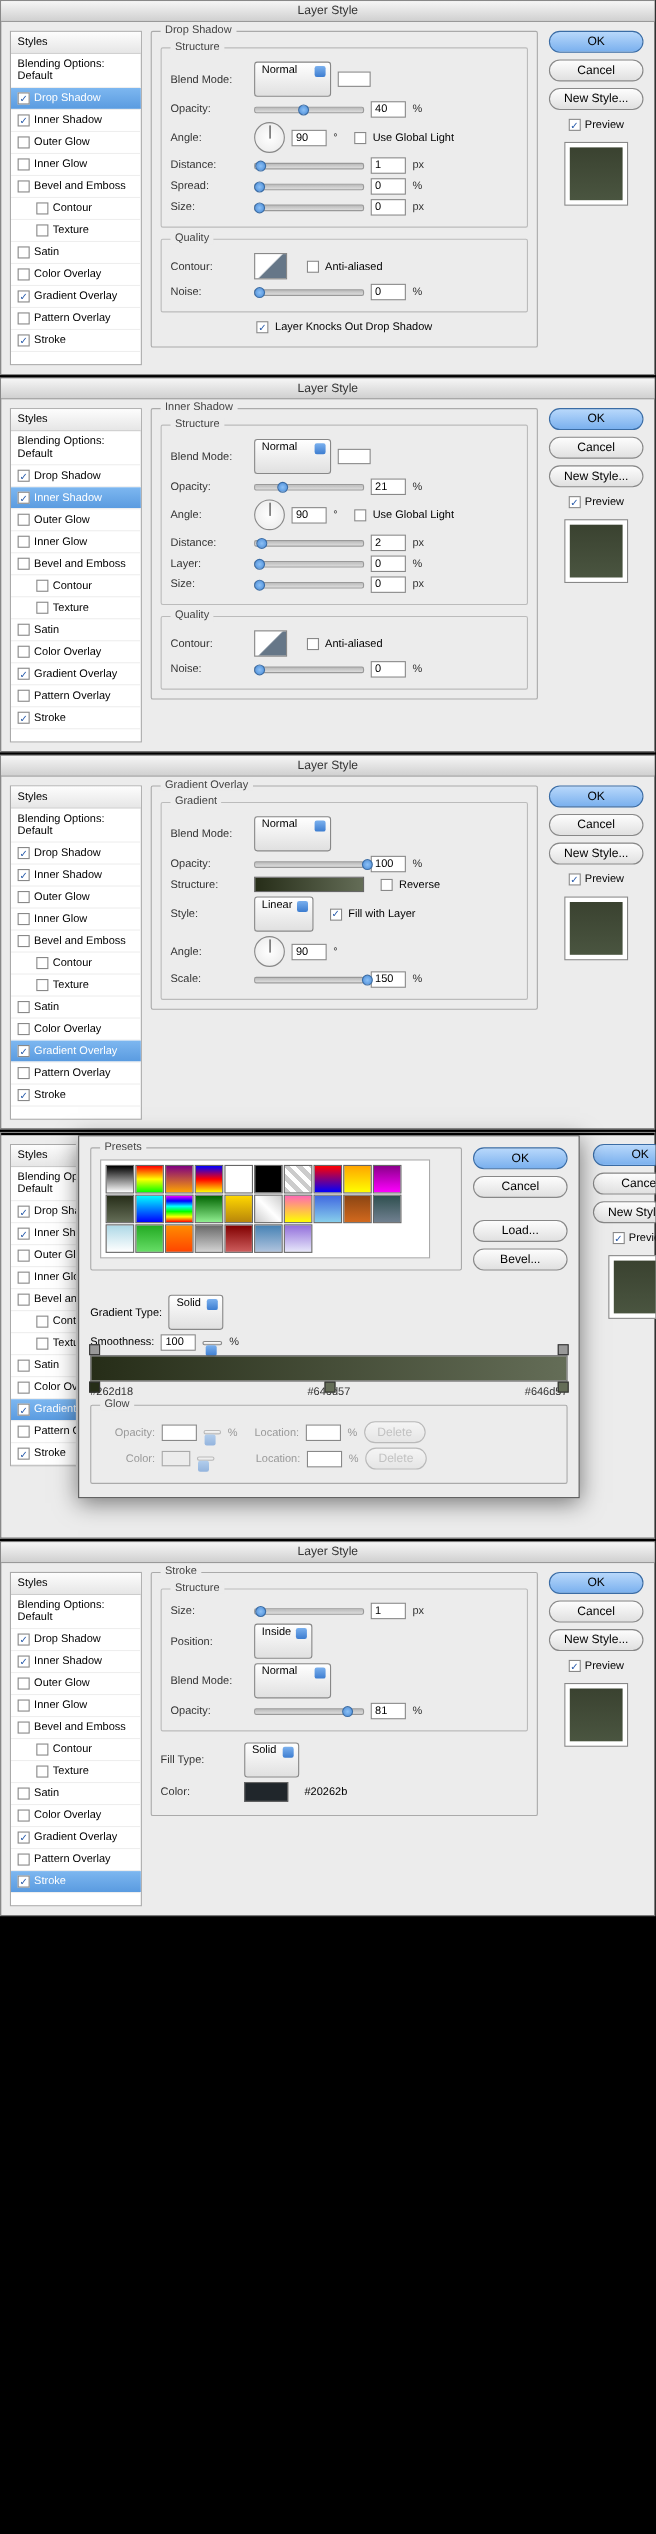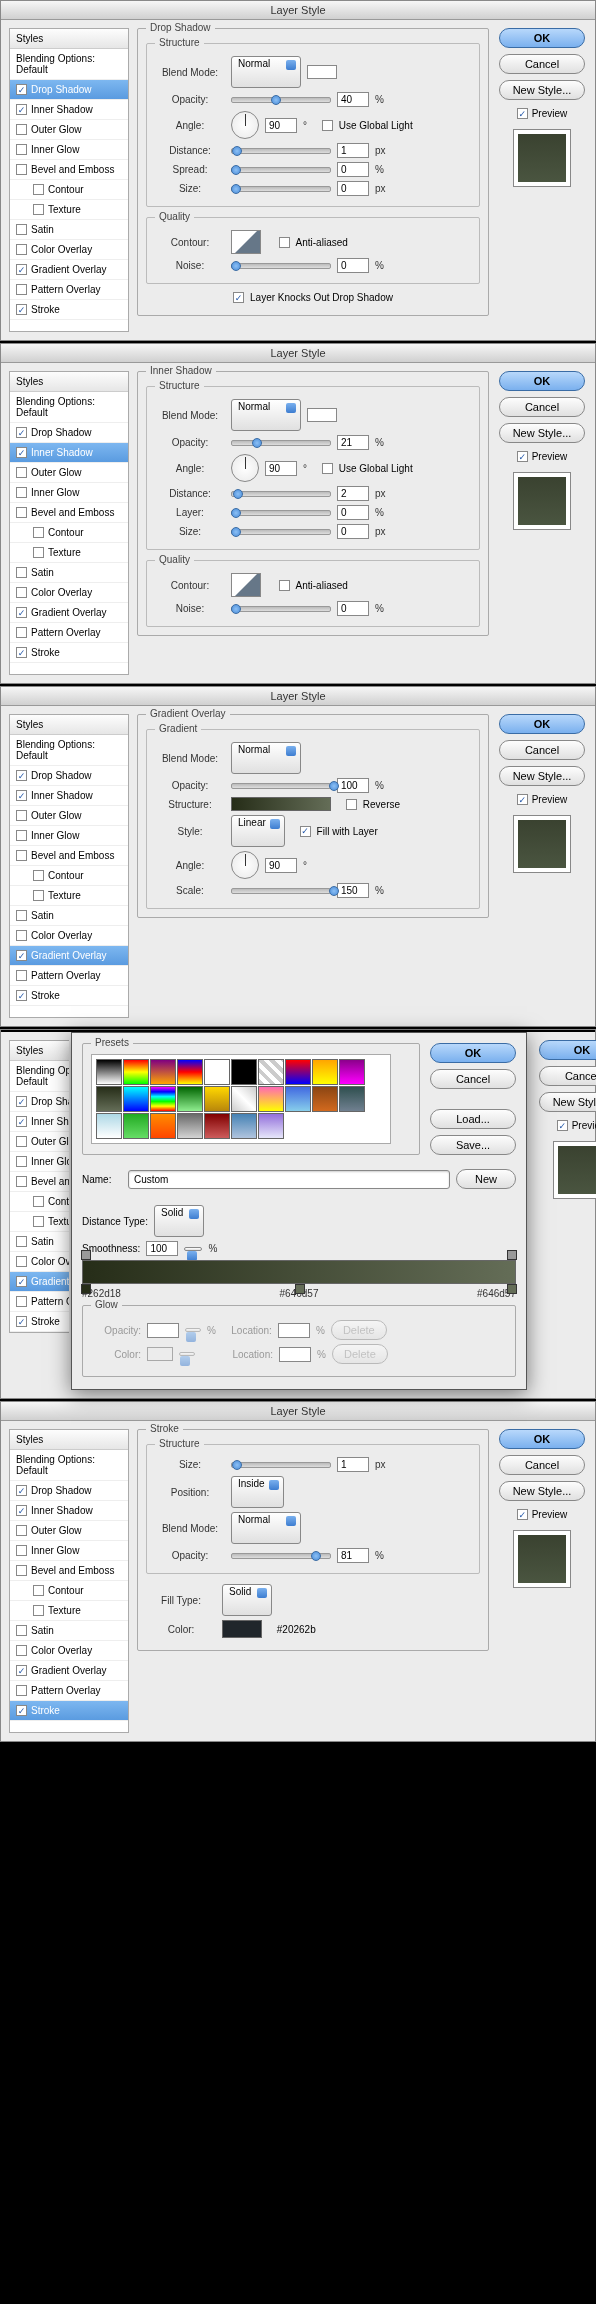--- a/index.html
+++ b/index.html
@@ -12,36 +12,36 @@
 .styles-row{padding:4px 6px;border-bottom:1px solid #eee;display:flex;align-items:center;gap:4px;cursor:pointer}
 .styles-row.sel{background:linear-gradient(#7db7f0,#5a9be0);color:#fff}
 .styles-row.sub{padding-left:23px}
 .cb{width:11px;height:11px;border:1px solid #888;background:#fff;display:inline-flex;align-items:center;justify-content:center;font-size:9px;color:#2256a8}
 .cb.on::before{content:'✓'}
 .main{flex:1;display:flex;flex-direction:column;gap:8px}
 .fs{border:1px solid #aaa;border-radius:2px;padding:10px 8px 8px;position:relative;background:#ececec}
 .fs-title{position:absolute;top:-7px;left:8px;background:#ececec;padding:0 4px;font-size:10px;color:#444}
 .subfs{border:1px solid #bbb;border-radius:2px;padding:8px 8px 6px;position:relative;margin-top:4px}
 .row{display:flex;align-items:center;gap:6px;margin:4px 0}
-.lbl{width:70px;text-align:center;color:#333}
+.lbl{width:70px;text-align:left;color:#333}
 .dd{background:linear-gradient(#fff,#e0e0e0);border:1px solid #888;border-radius:3px;padding:1px 18px 18px 6px;position:relative;min-width:70px;font-size:10px}
 .dd::after{content:'';position:absolute;right:4px;top:3px;width:10px;height:10px;background:linear-gradient(#7ab0ee,#3d7dd0);border-radius:2px}
 .dd.sm{min-width:50px}
 .swatch{width:30px;height:14px;border:1px solid #888;background:#fff}
 .slider{flex:1;height:14px;position:relative;display:flex;align-items:center;max-width:100px}
 .slider::before{content:'';height:4px;background:linear-gradient(#bbb,#ddd);border:1px solid #999;border-radius:2px;flex:1}
 .thumb{position:absolute;width:10px;height:10px;background:radial-gradient(#8cc0f5,#4a8cd8);border:1px solid #3a6ca5;border-radius:50%;top:2px}
 .num{width:32px;height:15px;border:1px solid #888;background:#fff;padding:1px 3px;font-size:10px}
 .unit{color:#333}
 .angle{width:28px;height:28px;border:1px solid #888;border-radius:50%;background:radial-gradient(#fff,#e8e8e8);position:relative}
 .angle::after{content:'';position:absolute;width:1px;height:12px;background:#333;left:50%;top:2px;transform-origin:bottom}
 .contour{width:30px;height:24px;border:1px solid #888;background:linear-gradient(135deg,#fff 48%,#678 52%)}
 .right{width:90px;display:flex;flex-direction:column;gap:6px;align-items:center}
 .btn{width:86px;padding:3px 0;text-align:center;background:linear-gradient(#fdfdfd,#e0e0e0);border:1px solid #888;border-radius:10px;font-size:11px;cursor:pointer}
-.btn.def{background:linear-gradient(#b8d8fb,#7ab0ee);border-color:#3a6ca5;font-weight:bold}
+.btn.def{background:linear-gradient(#b8d8fb,#7ab0ee);border-color:#3a6ca5;font-weight:normal}
 .preview-ck{display:flex;align-items:center;gap:4px;margin-top:2px}
 .preview-box{width:58px;height:58px;border:1px solid #888;background:#fff;padding:4px;margin-top:4px}
 .preview-inner{width:100%;height:100%;background:linear-gradient(#3a4230,#4a5540)}
 .grad-strip{width:100px;height:14px;border:1px solid #666}
 .grad-editor{position:relative}
 .ge-dialog{position:absolute;left:70px;top:0;width:456px;background:#ececec;border:1px solid #555;box-shadow:0 4px 20px rgba(0,0,0,.5);z-index:10}
 .presets{display:flex;flex-wrap:wrap;gap:1px;padding:4px;border:1px solid #aaa;background:#fff;width:300px}
 .preset{width:26px;height:26px;border:1px solid #666}
 .name-input{flex:1;border:1px solid #888;background:#fff;padding:3px 5px;border-radius:3px;box-shadow:inset 0 1px 2px rgba(0,0,0,.2)}
 .grad-bar{height:24px;border:1px solid #666;margin:4px 10px;position:relative}
@@ -522,33 +522,26 @@
                 <div class="preset" style="background:linear-gradient(#800000,#cd5c5c)"></div>
                 <div class="preset" style="background:linear-gradient(#4682b4,#b0c4de)"></div>
                 <div class="preset" style="background:linear-gradient(#9370db,#e6e6fa)"></div>
               </div>
     </div>
     <div style="width:86px;display:flex;flex-direction:column;gap:6px">
      <div class="btn def">OK</div>
      <div class="btn">Cancel</div>
      <div style="height:8px"></div>
      <div class="btn">Load...</div>
-     <div class="btn">Save...</div>
+     <div class="btn">Bevel...</div>
     </div>
    </div>
-   <div style="padding:0 10px">
-    <div class="row">
-              <span style="width:40px">Name:</span>
-              <input class="name-input" value="Custom" style="">
-              <div class="btn" style="width:60px">New</div>
-            </div>
-   </div>
    <div style="padding:8px 10px 0">
     <div class="row">
-              <span>Distance Type:</span>
+              <span>Gradient Type:</span>
               <div class="dd sm">Solid</div>
             </div>
     <div class="row">
               <span>Smoothness:</span>
               <input class="num" value="100" style="">
               <div class="dd" style="min-width:18px;padding:1px 14px 1px 2px"></div>
               <span class="unit">%</span>
             </div>
    </div>
    <div class="grad-bar" style="background:linear-gradient(90deg,#262d18,#646d57)">

